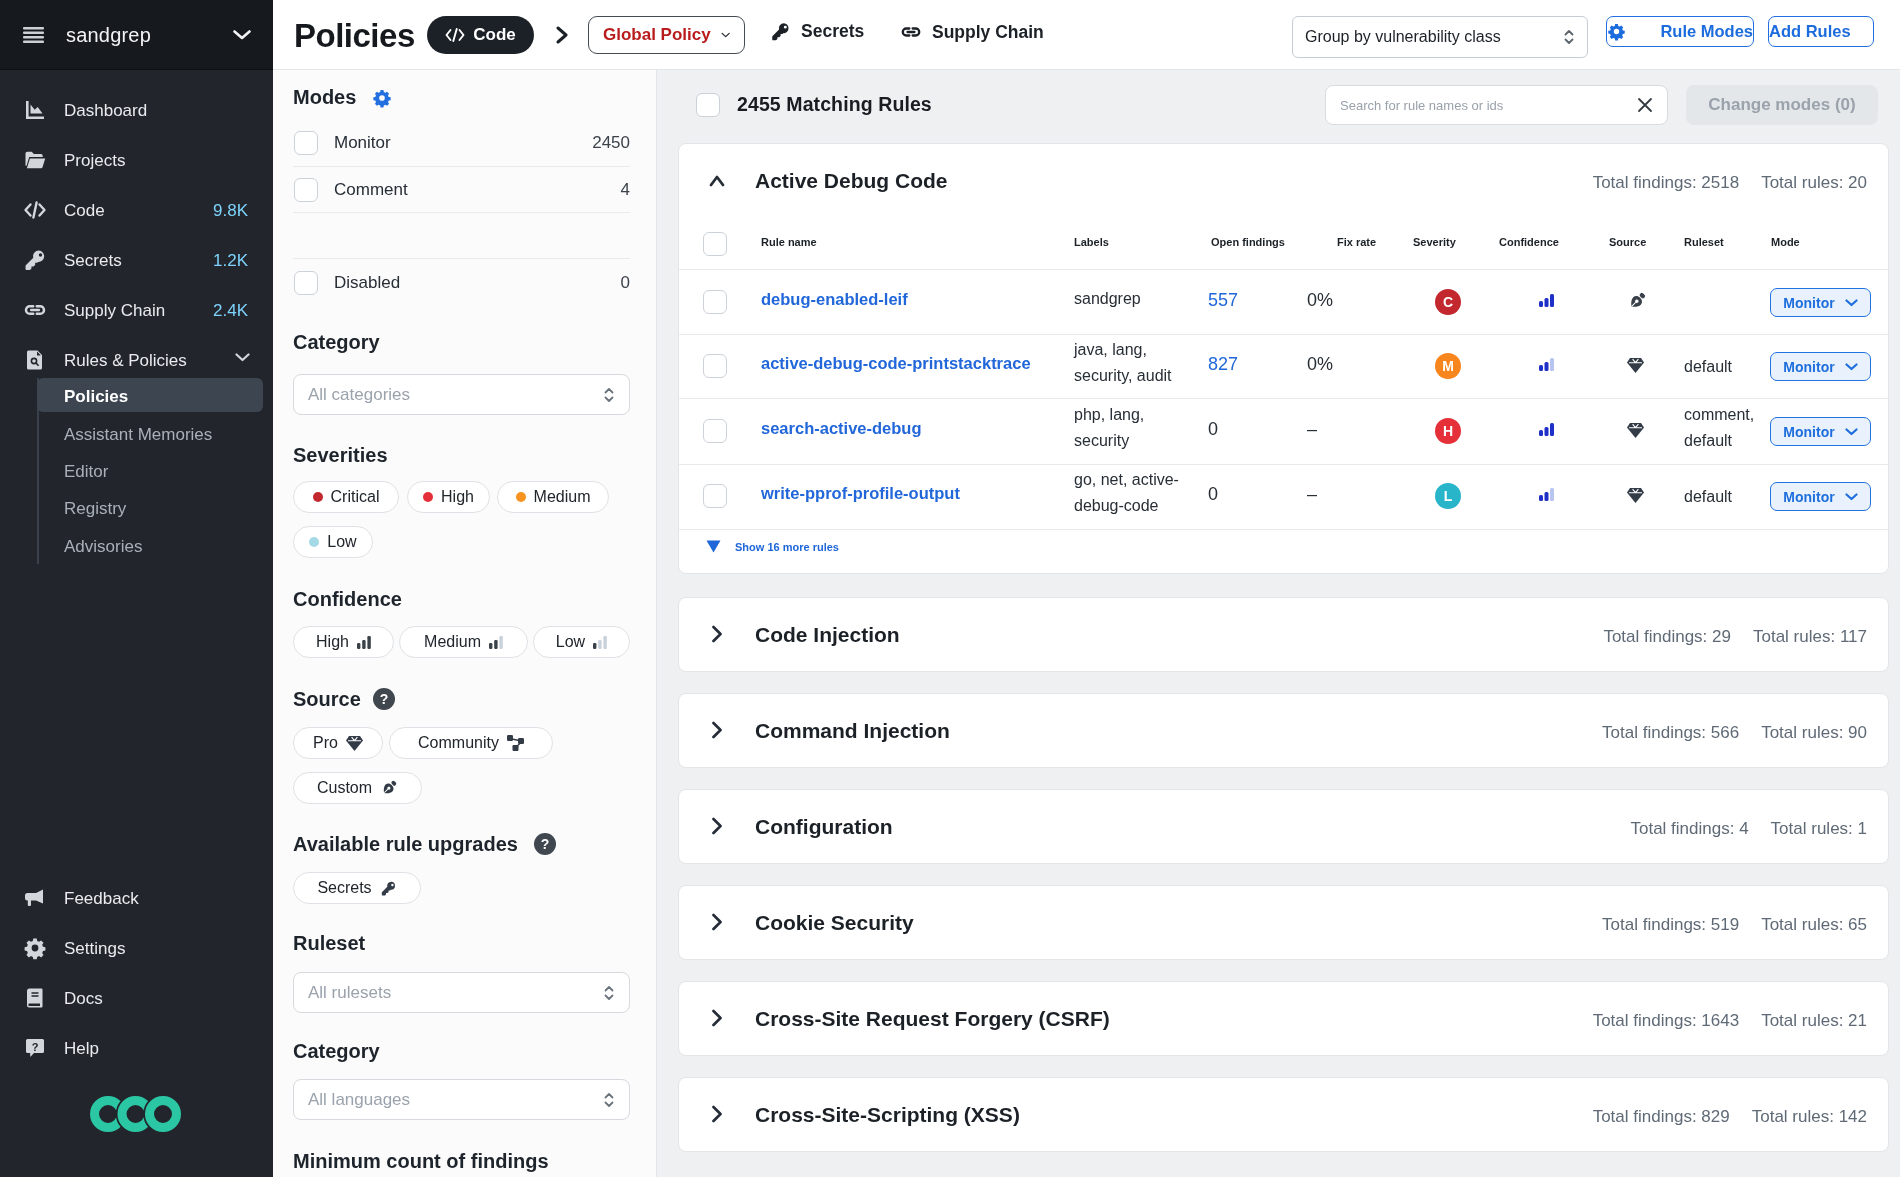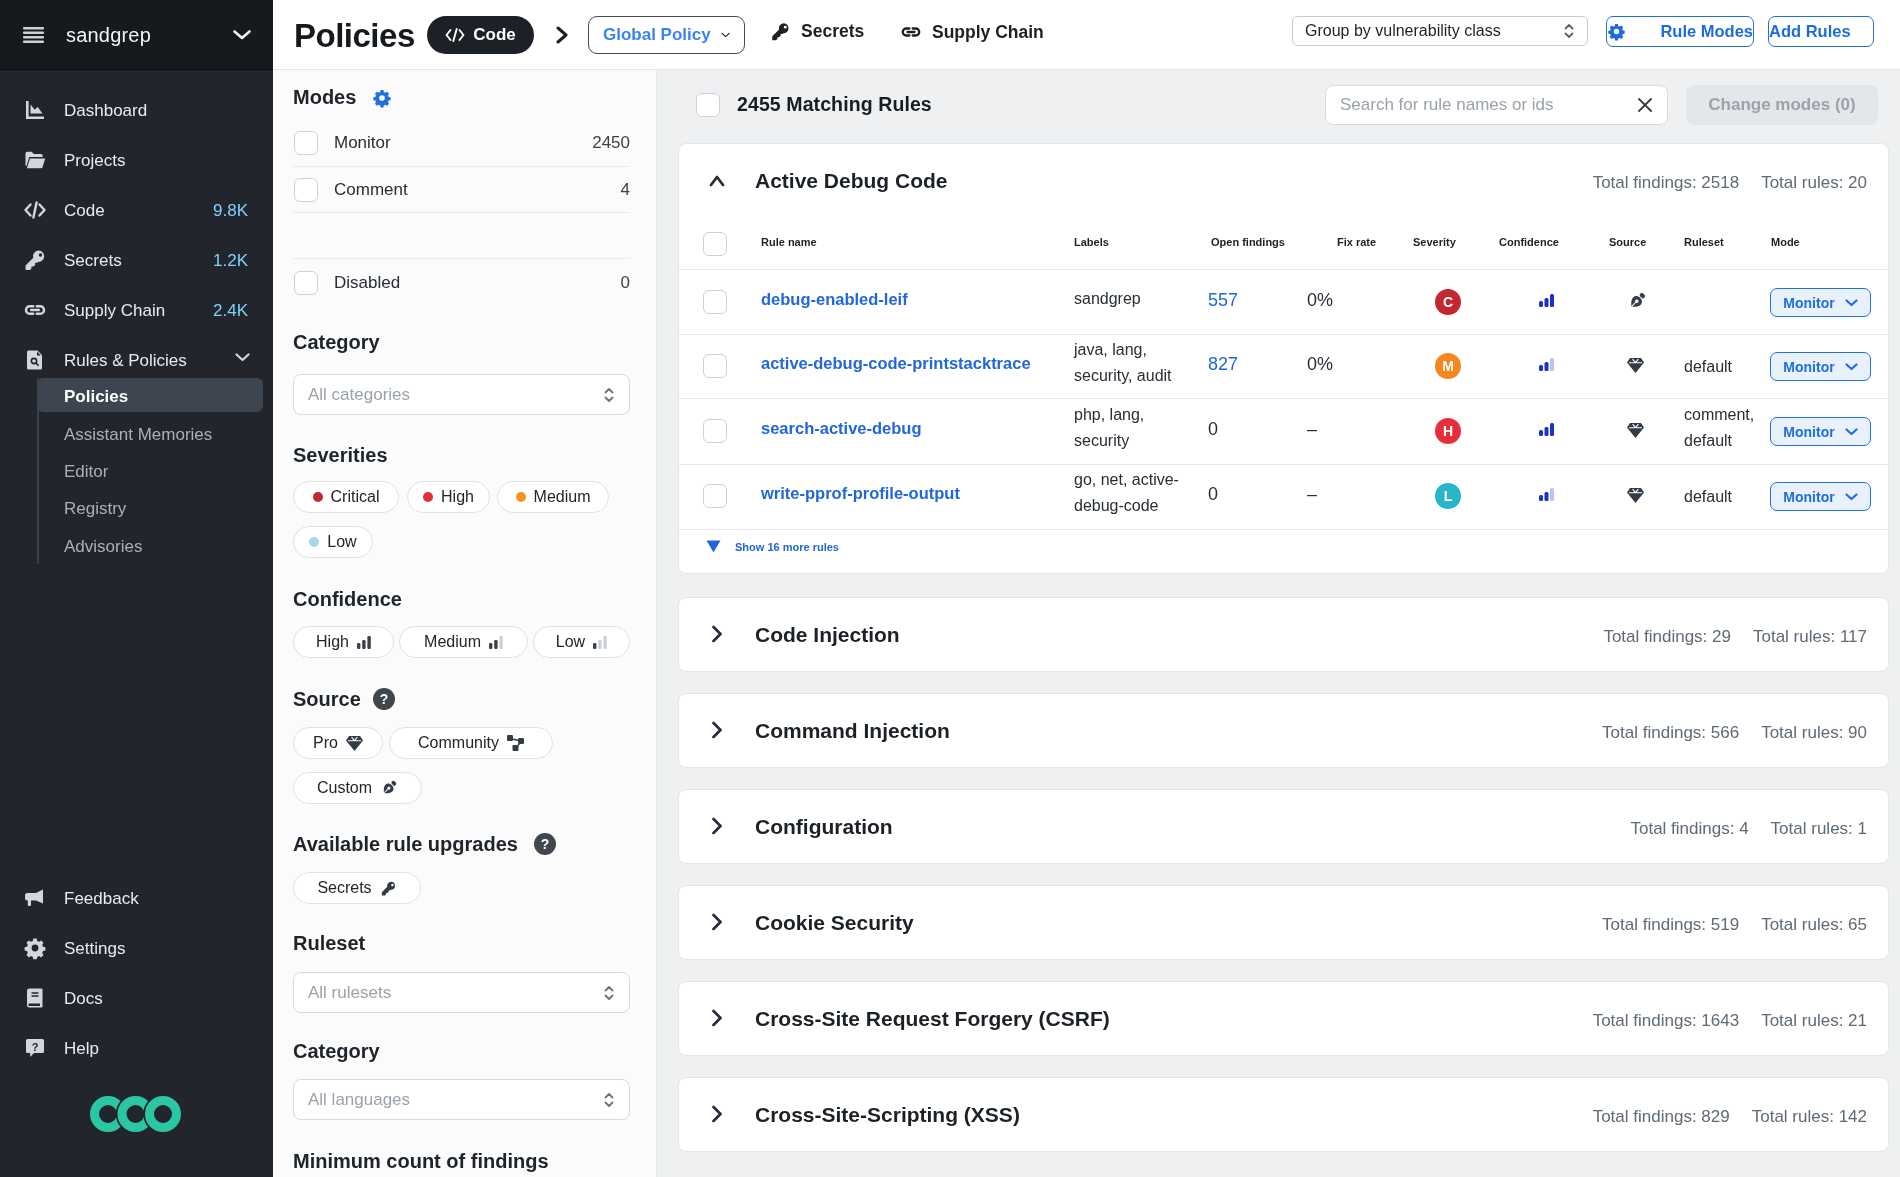--- a/index.html
+++ b/index.html
@@ -20,44 +20,44 @@
 .sub-active { position:absolute; left:37px; top:378px; width:226px; height:34px; background:#3d4550; border-radius:6px; }
 .sub-active span { position:absolute; left:27px; top:9px; font-size:17px; font-weight:700; color:#ffffff; }
 .sub-item { position:absolute; left:64px; font-size:17px; color:#a9b0b8; }
 .logo { position:absolute; left:90px; top:1096px; }
 
 
 .topbar { position:absolute; left:273px; top:0; width:1627px; height:70px; background:#ffffff; border-bottom:1px solid #e3e6e8; z-index:4; }
 .pg-title { position:absolute; left:21px; top:17px; font-size:33px; font-weight:700; color:#16191d; letter-spacing:-.5px; }
 .code-pill { position:absolute; left:154px; top:16px; width:107px; height:38px; background:#1c2127; border-radius:19px; color:#fff; display:flex; align-items:center; justify-content:center; gap:8px; font-size:17px; font-weight:700; }
 .bc-chev { position:absolute; left:283px; top:26px; }
-.gpol { position:absolute; left:315px; top:16px; width:157px; height:38px; border:1px solid #454c54; border-radius:9px; display:flex; align-items:center; padding:0 14px; gap:10px; font-size:17px; font-weight:700; color:#3b82f6; background:#fff; white-space:nowrap; }
+.gpol { position:absolute; left:315px; top:16px; width:157px; height:38px; border:1px solid #454c54; border-radius:9px; display:flex; align-items:center; padding:0 14px; gap:10px; font-size:17px; font-weight:700; color:#b91c1c; background:#fff; white-space:nowrap; }
 .tb-link { position:absolute; top:21px; display:flex; align-items:center; gap:10px; font-size:17.5px; font-weight:600; color:#1c2127; }
-.gsel { position:absolute; left:1019px; top:16px; width:296px; height:30px; border:1px solid #c6ccd2; border-radius:6px; background:#fff; display:flex; align-items:center; padding:0 12px; font-size:16px; color:#1c2127; }
+.gsel { position:absolute; left:1019px; top:16px; width:296px; height:42px; border:1px solid #c6ccd2; border-radius:6px; background:#fff; display:flex; align-items:center; padding:0 12px; font-size:16px; color:#1c2127; }
 .gsel .ud { margin-left:auto; }
 .btn-blue { position:absolute; top:16px; height:31px; border:1.5px solid #2270df; border-radius:7px; background:#fff; display:flex; align-items:center; justify-content:space-between; gap:9px; font-size:16.5px; font-weight:700; color:#1d6cdd; }
 
 
 .filters { position:absolute; left:273px; top:70px; width:384px; height:1107px; background:#fbfbfc; border-right:1px solid #e3e6e8; z-index:3; }
 .f-h { position:absolute; left:20px; font-size:20px; font-weight:700; color:#1e242b; }
 .f-row { position:absolute; left:20px; width:337px; height:46px; }
 .f-row .cb { position:absolute; left:1px; top:11px; }
 .f-row .lb { position:absolute; left:41px; top:13px; font-size:17px; color:#272e36; }
 .f-row .ct { position:absolute; right:0; top:13px; font-size:17px; color:#3c434b; }
 .f-div { position:absolute; left:20px; width:337px; height:1px; background:#e8eaed; }
 .fsel { position:absolute; left:20px; width:337px; height:41px; border:1px solid #d6dade; border-radius:8px; background:#fff; display:flex; align-items:center; padding:0 14px; font-size:17px; color:#9aa2ac; }
 .fsel .ud { margin-left:auto; }
 .chip { position:absolute; height:32px; border:1px solid #dfe2e6; border-radius:16px; background:#fff; display:flex; align-items:center; justify-content:center; gap:8px; font-size:16px; color:#21262c; }
 .dot { width:10px; height:10px; border-radius:50%; display:inline-block; }
 .qm { display:inline-flex; width:22px; height:22px; border-radius:50%; background:#40474f; color:#fff; font-size:14px; font-weight:700; align-items:center; justify-content:center; }
 
 
 .main { position:absolute; left:657px; top:70px; width:1243px; height:1107px; background:#eef0f2; }
 .mr-title { position:absolute; left:80px; top:23px; font-size:19.5px; font-weight:700; color:#191d22; letter-spacing:.1px; }
-.search { position:absolute; left:668px; top:15px; width:343px; height:40px; background:#fff; border:1px solid #d8dbe0; border-radius:8px; display:flex; align-items:center; padding:0 14px; font-size:17px; color:#99a1ab; }
+.search { position:absolute; left:668px; top:15px; width:343px; height:40px; background:#fff; border:1px solid #d8dbe0; border-radius:8px; display:flex; align-items:center; padding:0 14px; font-size:13px; color:#99a1ab; }
 .chmodes { position:absolute; left:1029px; top:15px; width:192px; height:40px; background:#e4e7ea; border-radius:8px; display:flex; align-items:center; justify-content:center; font-size:17px; font-weight:700; color:#9aa2ab; }
 .card { position:absolute; left:21px; width:1211px; background:#fff; border:1px solid #e3e6e9; border-radius:8px; }
 .card .title { position:absolute; left:76px; top:25px; font-size:21px; font-weight:700; color:#1b2127; }
 .card .totals { position:absolute; right:21px; top:29px; font-size:17px; color:#5f6a76; display:flex; gap:22px; }
 .cb { width:24px; height:24px; background:#fff; border:1.5px solid #ccd2d8; border-radius:6px; }
 .mrcb { position:absolute; left:39px; top:23px; }
 
 
 .th { position:absolute; top:92px; font-size:11px; font-weight:700; color:#1b2127; }
 .tdiv { position:absolute; left:0; width:1209px; height:1px; background:#e7e9ec; }

